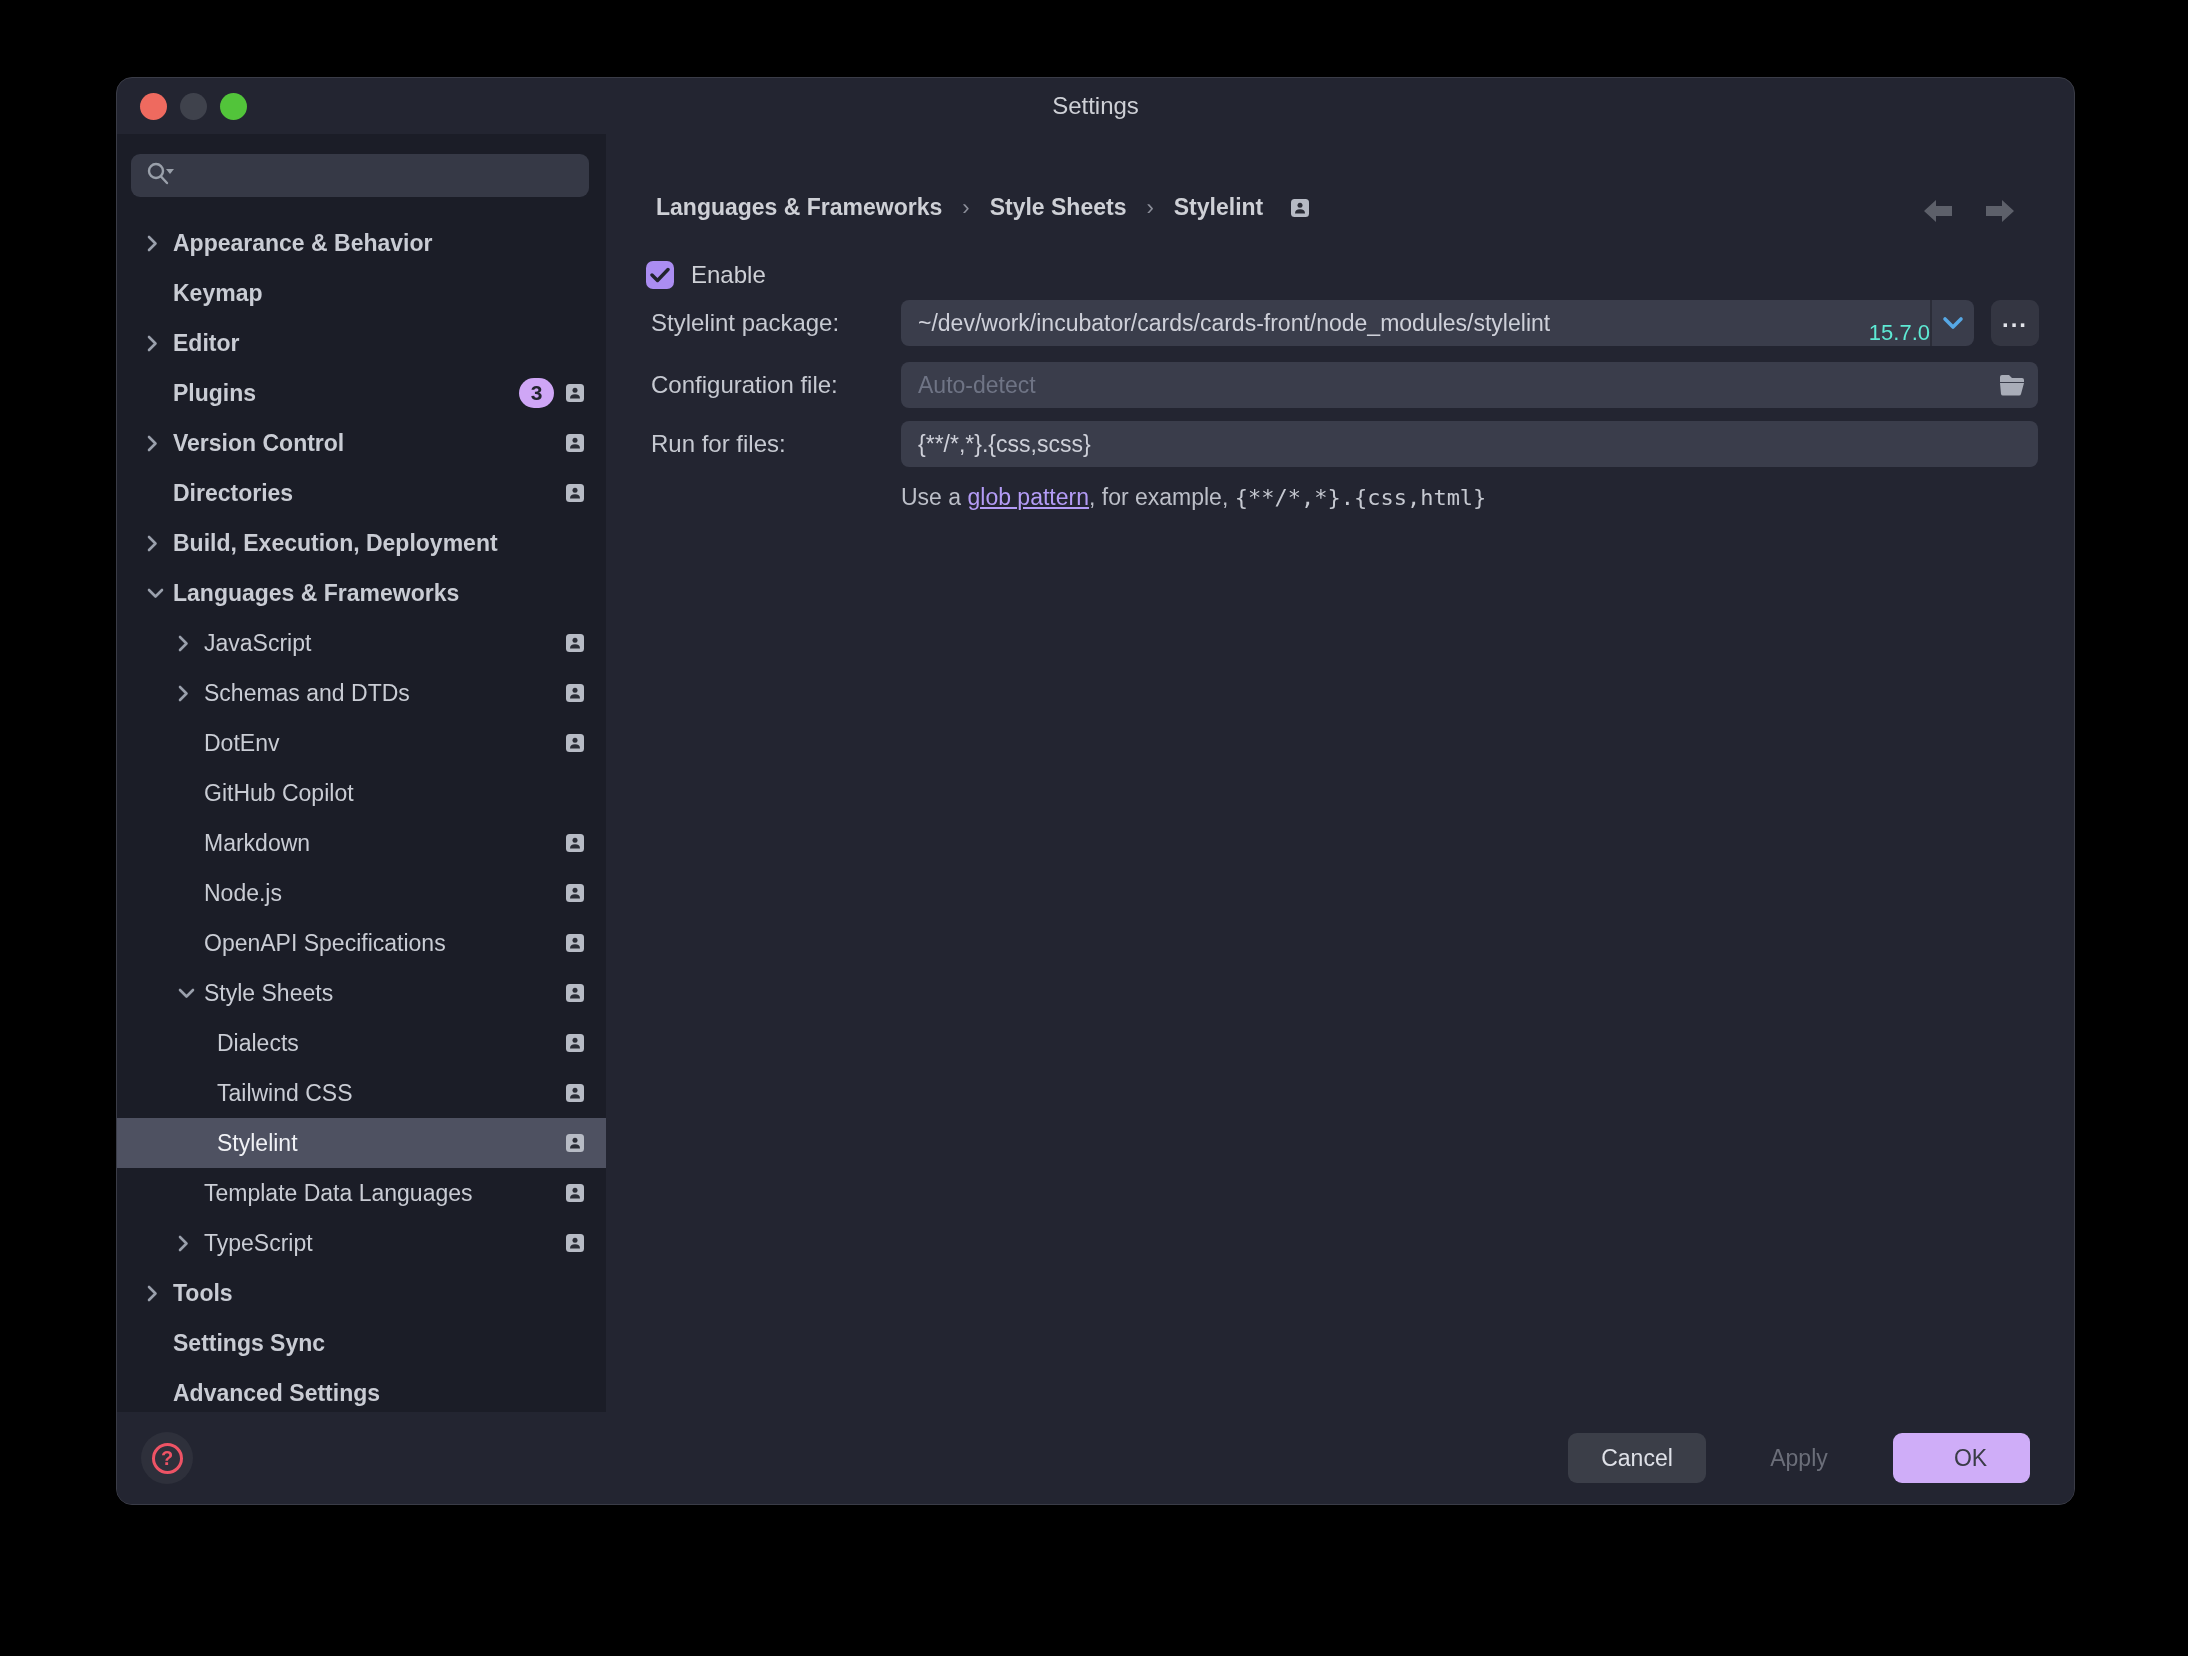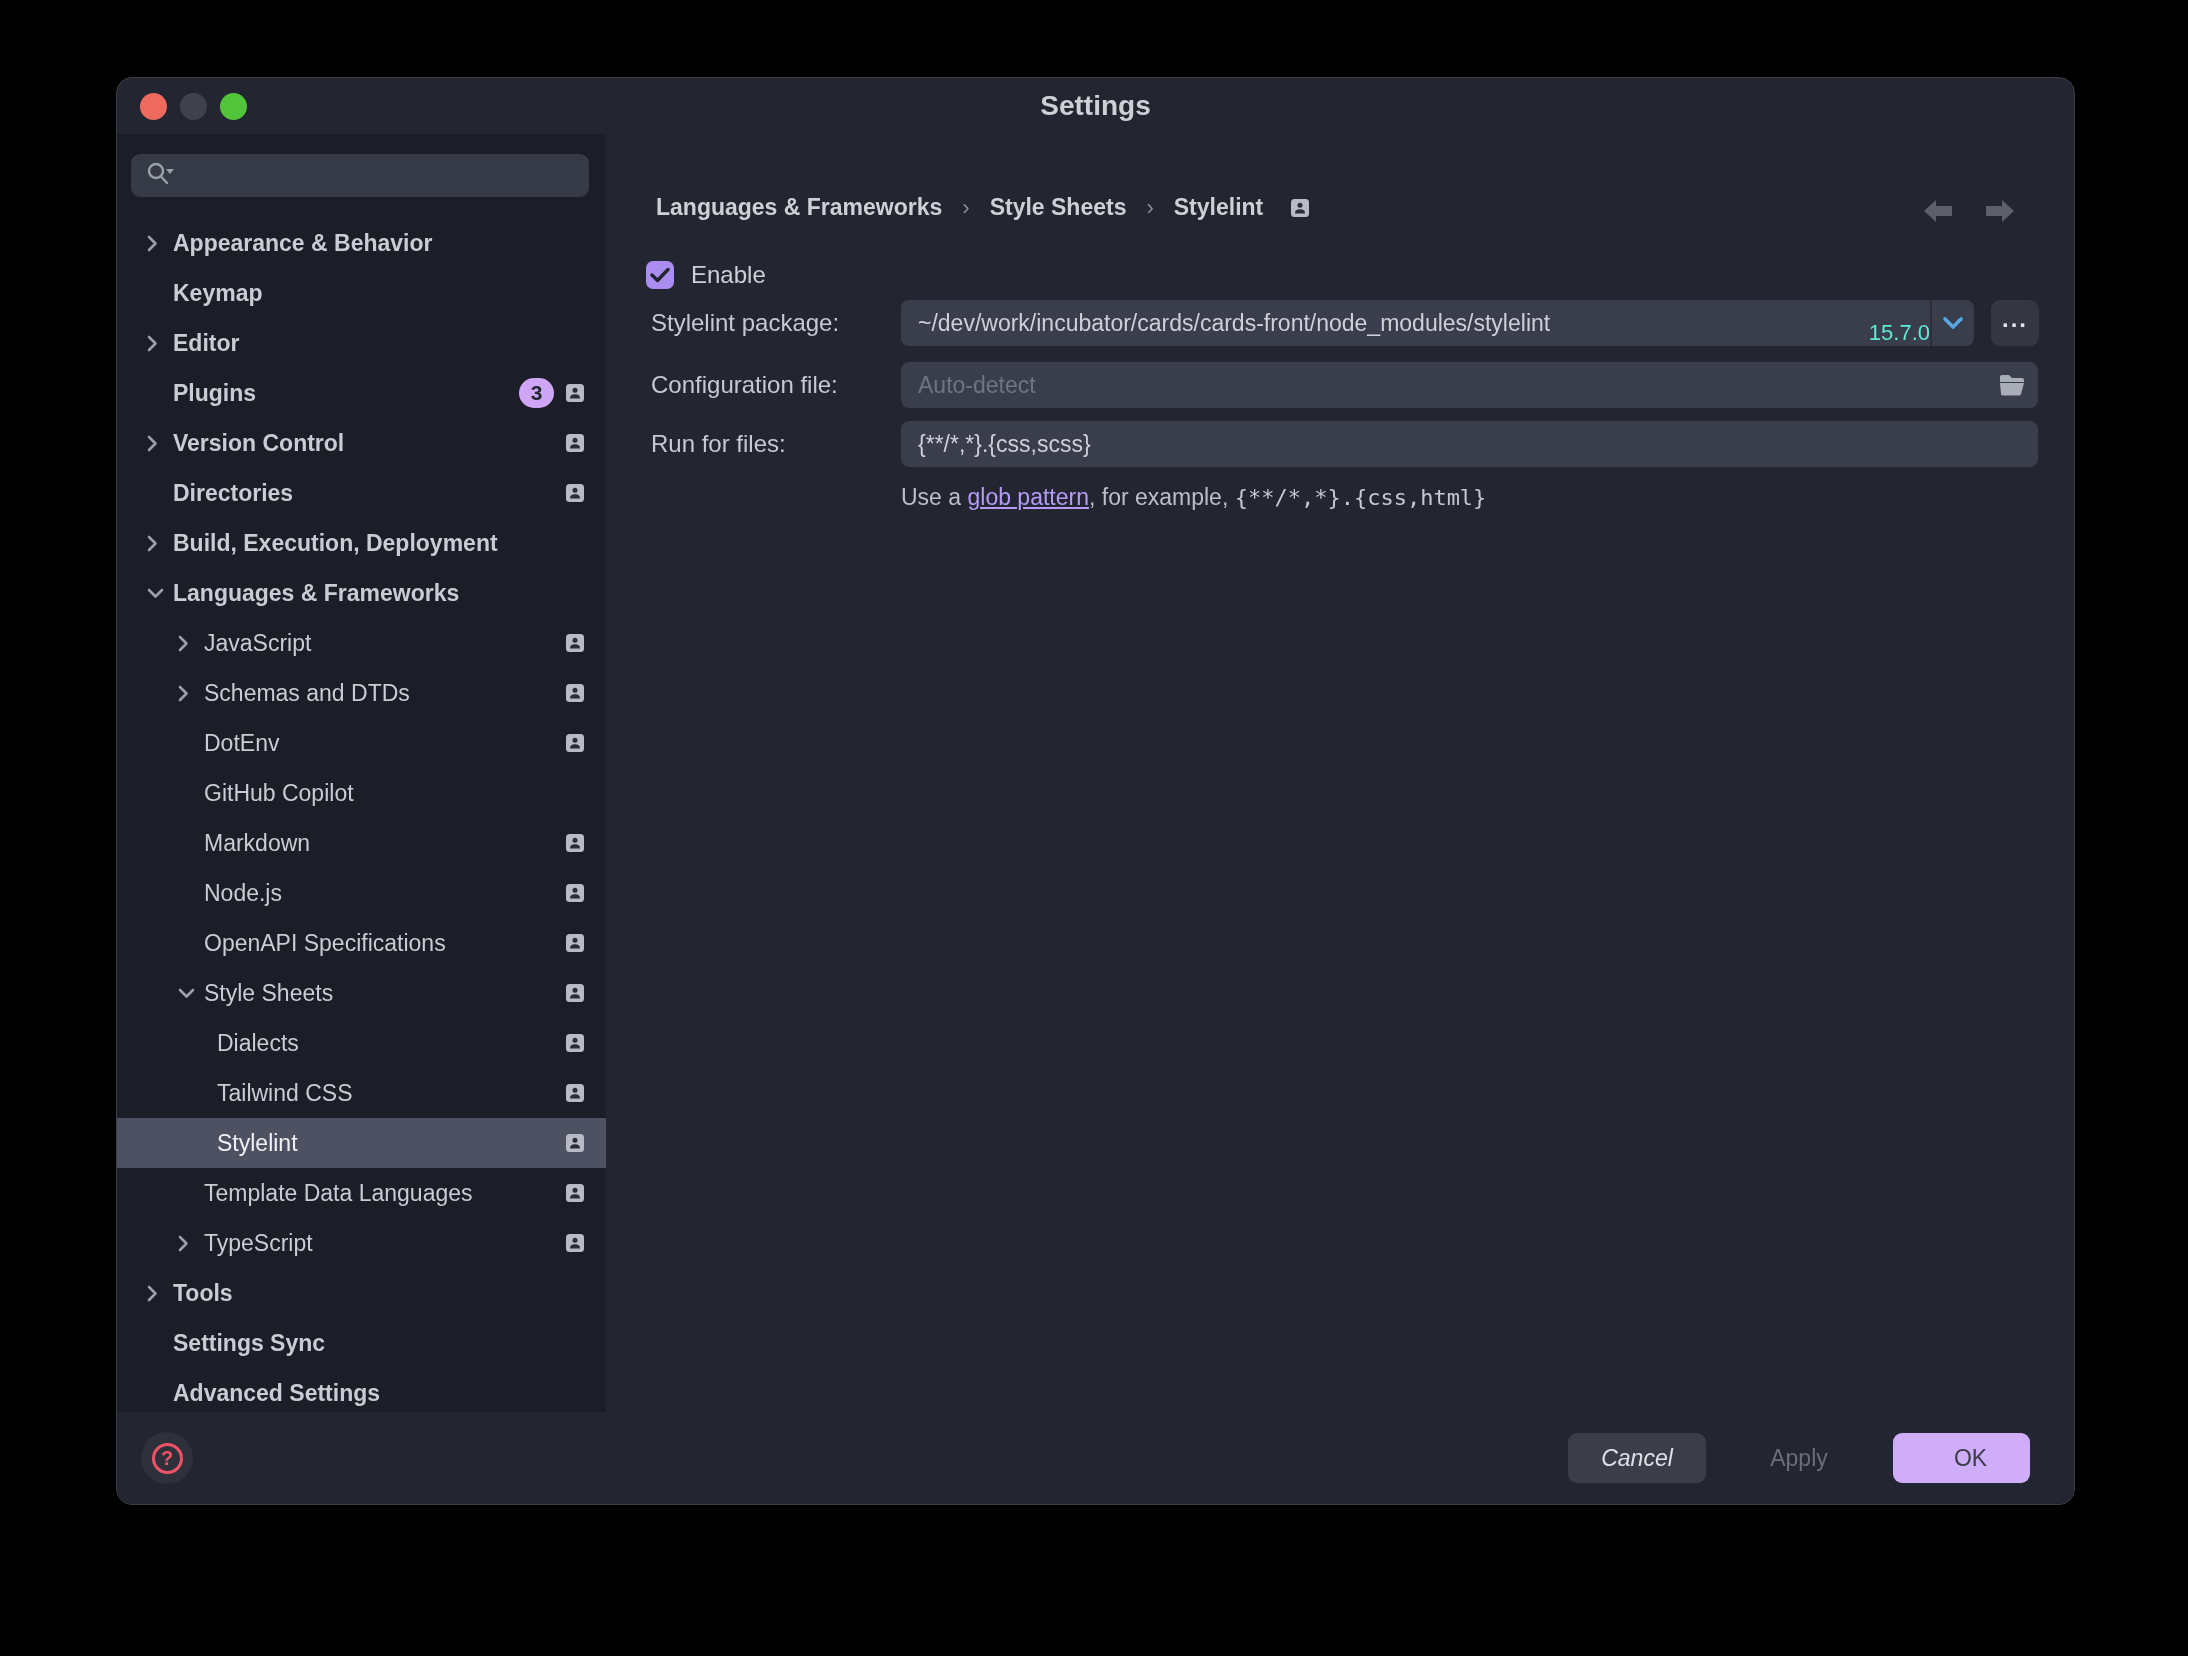--- a/index.html
+++ b/index.html
@@ -8,21 +8,21 @@
   .window{position:absolute;left:116px;top:77px;width:1959px;height:1428px;
           background:#232531;border-radius:16px;box-shadow:0 30px 80px rgba(0,0,0,.8);
           border:1px solid #3a3c47;box-sizing:border-box;overflow:hidden;}
   
   .titlebar{position:absolute;top:0;left:0;right:0;height:56px;display:flex;align-items:center;}
   .traffic{display:flex;gap:13px;margin-left:23px;}
   .light{width:27px;height:27px;border-radius:50%;}
   .light.red{background:#ee6a5f;}
   .light.gray{background:#3f424c;}
   .light.green{background:#52c43a;}
-  .win-title{position:absolute;left:0;right:0;text-align:center;font-size:28px;font-weight:700;color:#ced0d6;}
+  .win-title{position:absolute;left:0;right:0;text-align:center;font-size:24px;font-weight:400;color:#ced0d6;}
   
   .sidebar{position:absolute;top:56px;left:0;width:489px;bottom:92px;background:#1b1d27;overflow:hidden;}
   .searchbox{position:absolute;top:20px;left:14px;width:458px;height:43px;background:#363946;
              border-radius:9px;display:flex;align-items:center;box-sizing:border-box;padding-left:14px;}
   .tree{position:absolute;top:84px;left:0;right:0;}
   .tree-row{height:50px;display:flex;align-items:center;padding-right:22px;color:#c9ccd4;font-size:23px;cursor:default;}
   .tree-row.bold{font-weight:600;}
   .tree-row.lvl0{padding-left:30px;}
   .tree-row.lvl1{padding-left:61px;}
   .tree-row.lvl2{padding-left:74px;}
@@ -36,21 +36,21 @@
   .person{width:18px;height:18px;flex:none;display:inline-flex;}
   
   .footer{position:absolute;left:0;right:0;bottom:0;height:92px;background:#232531;}
   .help-btn{position:absolute;left:24px;top:20px;width:52px;height:52px;border-radius:50%;
             background:#2e303b;display:flex;align-items:center;justify-content:center;cursor:pointer;}
   .help-ring{width:31px;height:31px;border:3px solid #ee5365;border-radius:50%;
              display:flex;align-items:center;justify-content:center;
              color:#ee5365;font-size:20px;font-weight:700;box-sizing:border-box;}
   .btn{position:absolute;top:21px;height:50px;border:none;border-radius:9px;font-size:23px;
        font-family:"Liberation Sans",sans-serif;display:flex;align-items:center;justify-content:center;cursor:pointer;}
-  .btn-cancel{left:1451px;width:138px;background:#3b3e48;color:#dfe1e8;font-style:italic;}
+  .btn-cancel{left:1451px;width:138px;background:#3b3e48;color:#dfe1e8;}
   .btn-apply{left:1612px;width:140px;background:transparent;color:#6b6e79;}
   .btn-ok{left:1776px;width:137px;background:#cfadf8;color:#3a3c47;padding-left:24px;}
   
   .main{position:absolute;left:489px;top:56px;right:0;bottom:92px;}
   .breadcrumb{position:absolute;left:50px;top:60px;display:flex;align-items:center;gap:20px;
               font-size:23px;font-weight:600;color:#ced0d6;}
   .crumb{cursor:pointer;}
   .crumb-sep{color:#8b8e99;font-weight:400;font-size:22px;}
   .nav-arrows{position:absolute;top:64px;right:58px;display:flex;gap:30px;}
   .nav-arrows svg{display:block;cursor:pointer;}

